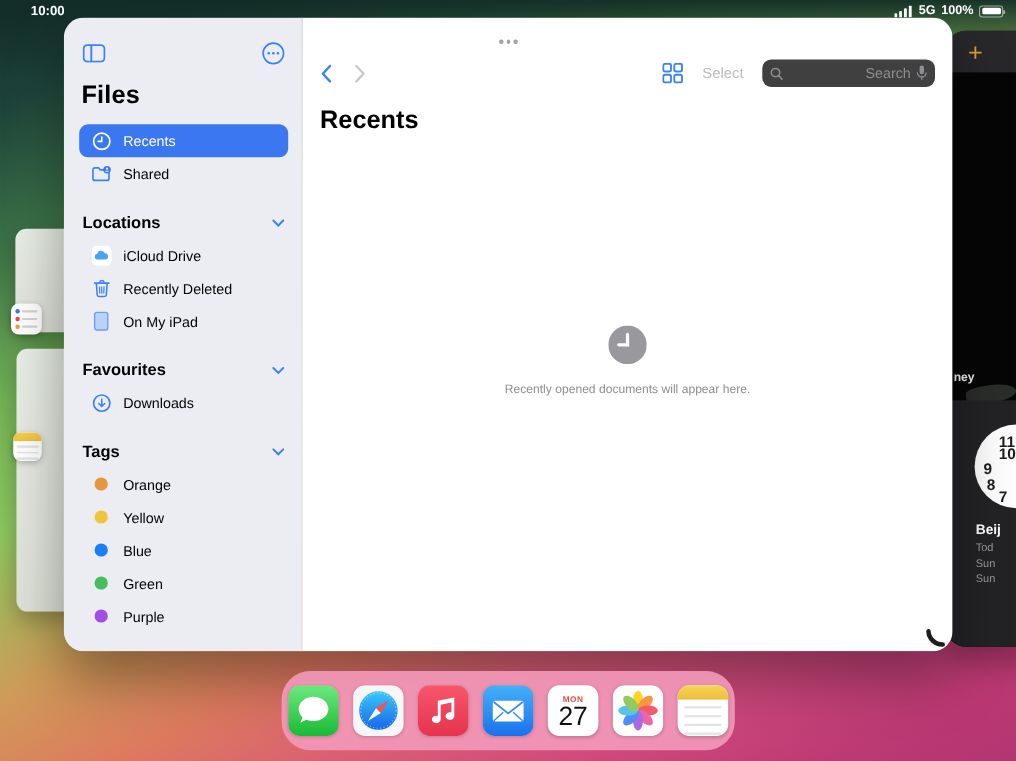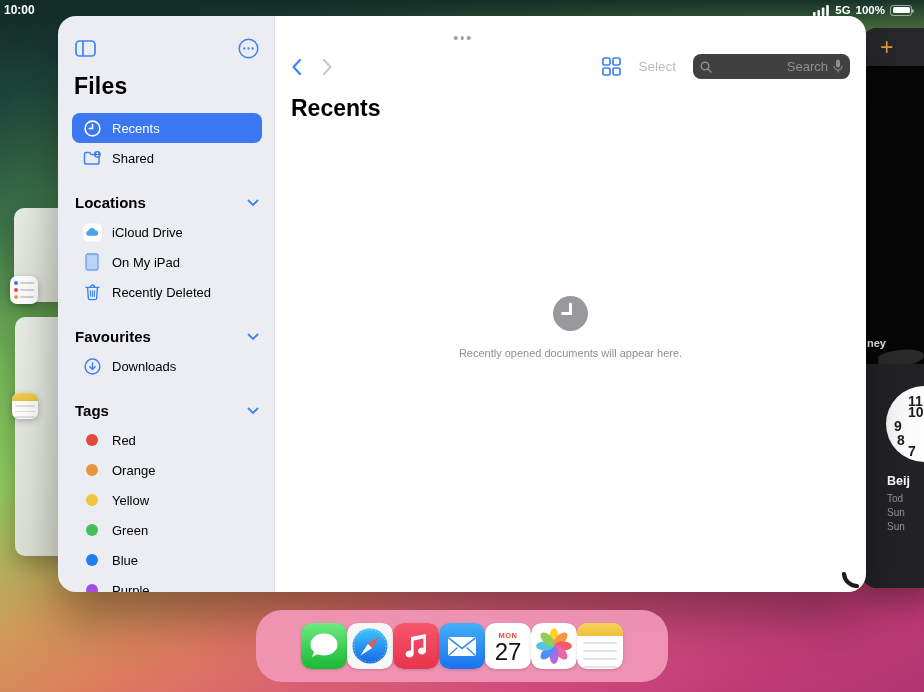--- a/index.html
+++ b/index.html
@@ -9,21 +9,21 @@
     background:
       linear-gradient(180deg, rgba(18,44,39,.95) 0px, rgba(18,44,39,0) 70px),
       linear-gradient(152deg, #17332e 0%, #1d423a 8%, #3c7348 19%, #74b356 31%,
         #8cc75f 41%, #d09a58 54%, #dd7a5e 63%, #d95f73 72%, #d04a7b 82%,
         #bd3a74 92%, #b23571 100%);
   }
 
   
   .statusbar { position:absolute; top:0; left:0; right:0; height:18px; color:#fff;
     font-size:12px; font-weight:700; display:flex; justify-content:space-between;
-    align-items:center; padding:2px 12px 0 4px; z-index:40; }
+    align-items:center; padding:2px 12px 0 28px; z-index:40; }
   .status-right { display:flex; align-items:center; gap:5px; font-weight:600; font-size:11.5px; }
   .battery { width:22px; height:11px; border:1px solid rgba(255,255,255,.55); border-radius:3px;
     position:relative; padding:1.5px; }
   .battery .fill { width:100%; height:100%; background:#fff; border-radius:1.5px; }
   .battery:after { content:""; position:absolute; right:-3px; top:3px; width:2px; height:4px;
     background:rgba(255,255,255,.55); border-radius:0 2px 2px 0; }
 
   
   .thumb { position:absolute; background:linear-gradient(180deg,#e9eee6,#dfe2d8);
     border-radius:10px; box-shadow:0 8px 20px rgba(0,0,0,.25); }
@@ -89,21 +89,21 @@
   .page-title { font-size:23px; font-weight:700; color:#000; margin:16px 0 0 16px; }
   .empty { position:absolute; left:0; right:0; top:280px; text-align:center; }
   .empty .clock-circle { width:35px; height:35px; margin:0 auto 12px; }
   .empty .e-title { font-size:15px; font-weight:700; color:#000; margin-bottom:4px; }
   .empty .e-caption { font-size:11px; color:#8e8e93; }
   .resize-arc { position:absolute; right:6px; bottom:4px; }
 
   
   .dock { position:absolute; left:256px; top:610px; width:412px; height:72px;
     background:rgba(242,152,185,.92); border-radius:26px; display:flex;
-    align-items:center; justify-content:center; z-index:20; }
+    align-items:center; justify-content:center; gap:13px; z-index:20; }
   .app { width:46px; height:46px; border-radius:10.5px; overflow:hidden; position:relative;
     box-shadow:0 1px 3px rgba(0,0,0,.18); }
   .app-calendar { background:#fff; display:flex; flex-direction:column; align-items:center;
     justify-content:center; }
   .cal-weekday { font-size:7.5px; font-weight:700; color:#eb4b3d; letter-spacing:.5px; margin-top:3px; }
   .cal-day { font-size:24px; font-weight:300; color:#111; line-height:1; }
   .app-notes { background:#fff; }
   .app-notes .n-top { height:13px; background:linear-gradient(180deg,#f8d357,#edbf3b); }
   .app-notes .n-line { height:2px; background:#e4e4e7; margin:6px 6px 0; border-radius:1px; }
 </style>
@@ -228,39 +228,39 @@
         <span class="ic">
           <svg width="19" height="19" viewBox="0 0 19 19">
             <rect x="0.5" y="0.5" width="18" height="18" rx="4.5" fill="#fff"></rect>
             <path d="M5 12.8 a2.6 2.6 0 0 1 .4 -5.1 a3.6 3.6 0 0 1 6.9 -.4 a2.8 2.8 0 0 1 1.4 5.3 a2 2 0 0 1 -.9 .2 H6 a2.4 2.4 0 0 1 -1 0 Z" fill="#4aa3ee"></path>
           </svg>
         </span>
         <span>iCloud Drive</span>
       </div>
       <div class="sb-row">
         <span class="ic">
-          <svg width="14" height="18" viewBox="0 0 14 18">
-            <rect x="1" y="1" width="12" height="16" rx="2" fill="#b9d2f8" stroke="#6f9cf0" stroke-width="1.3"></rect>
-          </svg>
-        </span>
-        <span>On My iPad</span>
-      </div>
-      <div class="sb-row">
-        <span class="ic">
           <svg width="15" height="17" viewBox="0 0 15 17">
             <line x1="1" y1="3.4" x2="14" y2="3.4" stroke="#3b82f7" stroke-width="1.4" stroke-linecap="round"></line>
             <path d="M5.5 3 a2 2 0 0 1 4 0" fill="none" stroke="#3b82f7" stroke-width="1.3"></path>
             <path d="M2.6 3.6 l.7 10.4 a1.7 1.7 0 0 0 1.7 1.6 h5 a1.7 1.7 0 0 0 1.7 -1.6 l.7 -10.4" fill="none" stroke="#3b82f7" stroke-width="1.4"></path>
             <line x1="5.4" y1="6.4" x2="5.7" y2="12.8" stroke="#3b82f7" stroke-width="1.1"></line>
             <line x1="7.5" y1="6.4" x2="7.5" y2="12.8" stroke="#3b82f7" stroke-width="1.1"></line>
             <line x1="9.6" y1="6.4" x2="9.3" y2="12.8" stroke="#3b82f7" stroke-width="1.1"></line>
           </svg>
         </span>
         <span>Recently Deleted</span>
       </div>
+      <div class="sb-row">
+        <span class="ic">
+          <svg width="14" height="18" viewBox="0 0 14 18">
+            <rect x="1" y="1" width="12" height="16" rx="2" fill="#b9d2f8" stroke="#6f9cf0" stroke-width="1.3"></rect>
+          </svg>
+        </span>
+        <span>On My iPad</span>
+      </div>
 
       <div class="sb-section">
         <span class="sec-label">Favourites</span>
         <svg width="12" height="8" viewBox="0 0 12 8">
           <path d="M1.5 1.5 L6 6 L10.5 1.5" fill="none" stroke="#3b82f7" stroke-width="1.8" stroke-linecap="round"></path>
         </svg>
       </div>
       <div class="sb-row">
         <span class="ic">
           <svg width="17" height="17" viewBox="0 0 17 17">
@@ -272,47 +272,41 @@
       </div>
 
       <div class="sb-section">
         <span class="sec-label">Tags</span>
         <svg width="12" height="8" viewBox="0 0 12 8">
           <path d="M1.5 1.5 L6 6 L10.5 1.5" fill="none" stroke="#3b82f7" stroke-width="1.8" stroke-linecap="round"></path>
         </svg>
       </div>
       <div class="sb-row">
         <span class="ic">
-            <span class="tag-dot" style="background-color: rgb(225, 75, 60);"></span>
-          </span>
-        <span>Red</span>
-      </div>
-      <div class="sb-row">
-        <span class="ic">
             <span class="tag-dot" style="background-color: rgb(230, 150, 60);"></span>
           </span>
         <span>Orange</span>
       </div>
       <div class="sb-row">
         <span class="ic">
             <span class="tag-dot" style="background-color: rgb(238, 197, 61);"></span>
           </span>
         <span>Yellow</span>
       </div>
       <div class="sb-row">
         <span class="ic">
+            <span class="tag-dot" style="background-color: rgb(26, 126, 245);"></span>
+          </span>
+        <span>Blue</span>
+      </div>
+      <div class="sb-row">
+        <span class="ic">
             <span class="tag-dot" style="background-color: rgb(68, 191, 91);"></span>
           </span>
         <span>Green</span>
-      </div>
-      <div class="sb-row">
-        <span class="ic">
-            <span class="tag-dot" style="background-color: rgb(26, 126, 245);"></span>
-          </span>
-        <span>Blue</span>
       </div>
       <div class="sb-row">
         <span class="ic">
             <span class="tag-dot" style="background-color: rgb(162, 77, 228);"></span>
           </span>
         <span>Purple</span>
       </div>
 
     </div>
 

